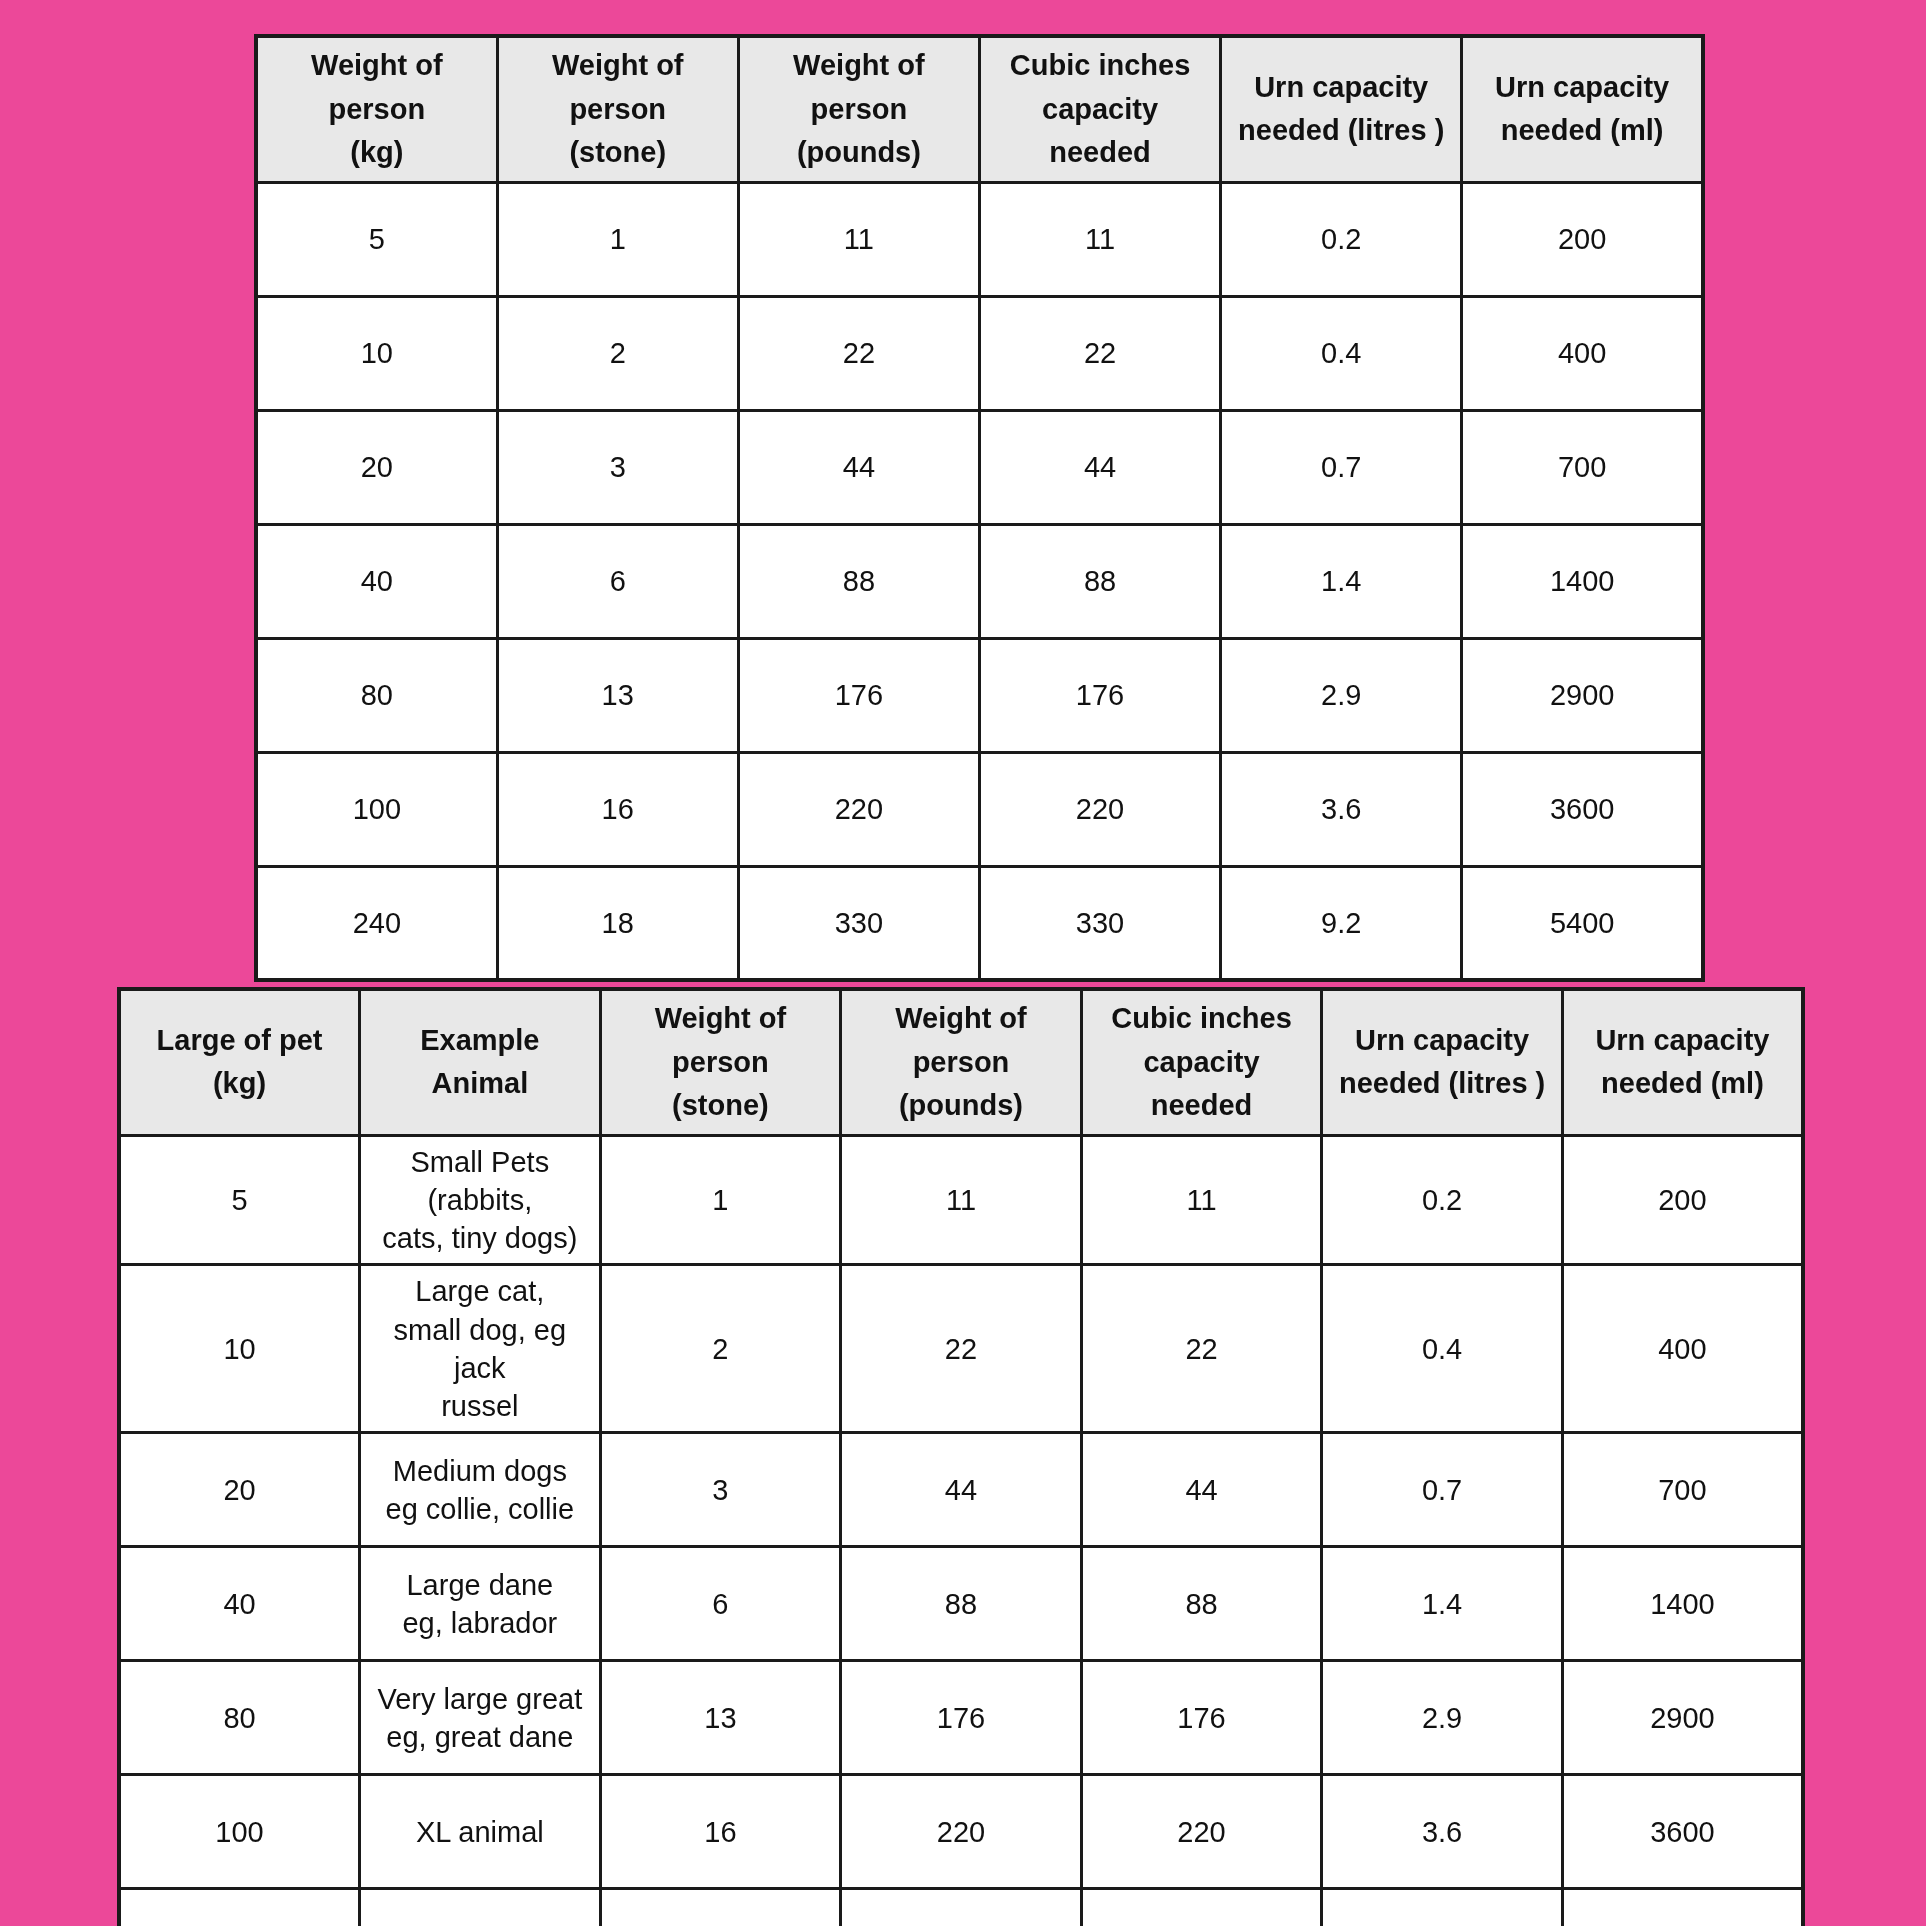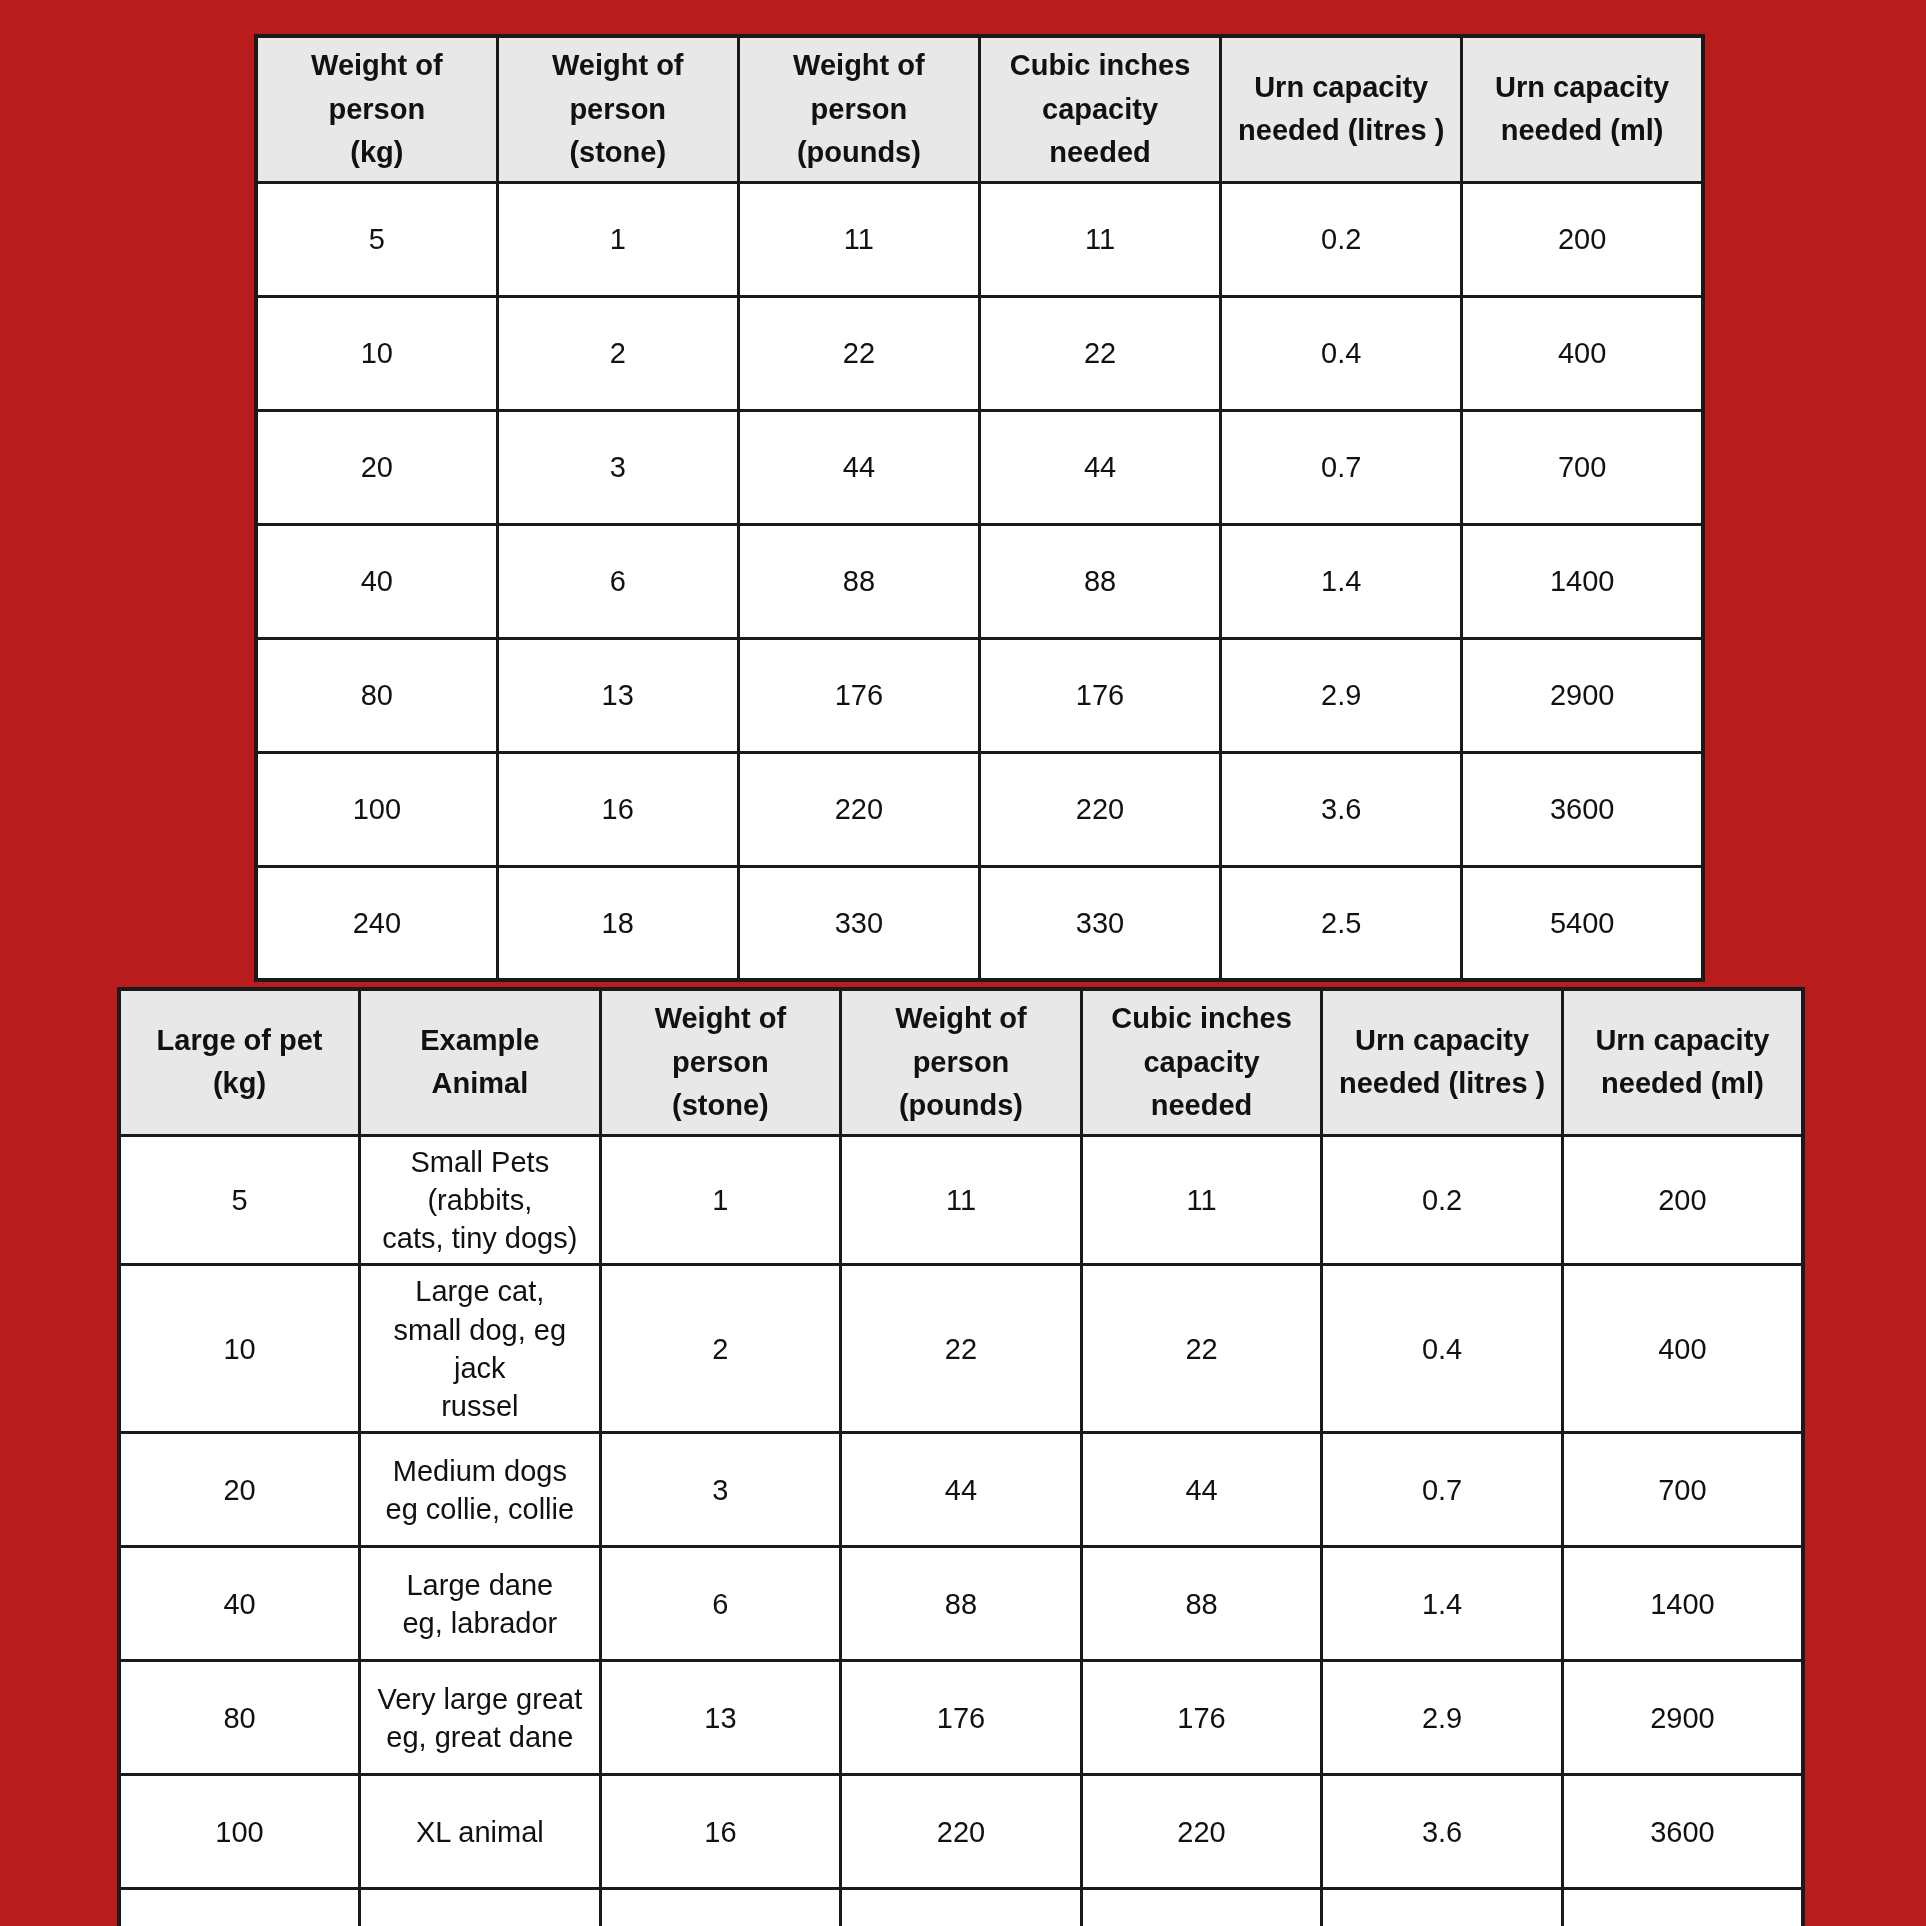--- a/index.html
+++ b/index.html
@@ -6,21 +6,21 @@
     margin: 0;
     padding: 0;
     background: #ffffff;
     font-family: "Liberation Sans", sans-serif;
     color: #111111;
   }
   .page {
     position: relative;
     width: 1927px;
     height: 1927px;
-    background: #b91c1c;
+    background: #ec4899;
     overflow: hidden;
   }
   .table-wrap { position: absolute; }
   #person-table-wrap { left: 254px; top: 34px;  width: 1451px; }
   #pet-table-wrap    { left: 117px; top: 987px; width: 1688px; }
 
   table.data-table {
     border-collapse: collapse;
     width: 100%;
     table-layout: fixed;
@@ -121,21 +121,21 @@
             <td>220</td>
             <td>220</td>
             <td>3.6</td>
             <td>3600</td>
           </tr>
           <tr>
             <td>240</td>
             <td>18</td>
             <td>330</td>
             <td>330</td>
-            <td>2.5</td>
+            <td>9.2</td>
             <td>5400</td>
           </tr>
         </tbody>
     </table>
   </div>
 
   <div class="table-wrap" id="pet-table-wrap">
     <table class="data-table" data-table="pet_table">
       <thead>
           <tr>

